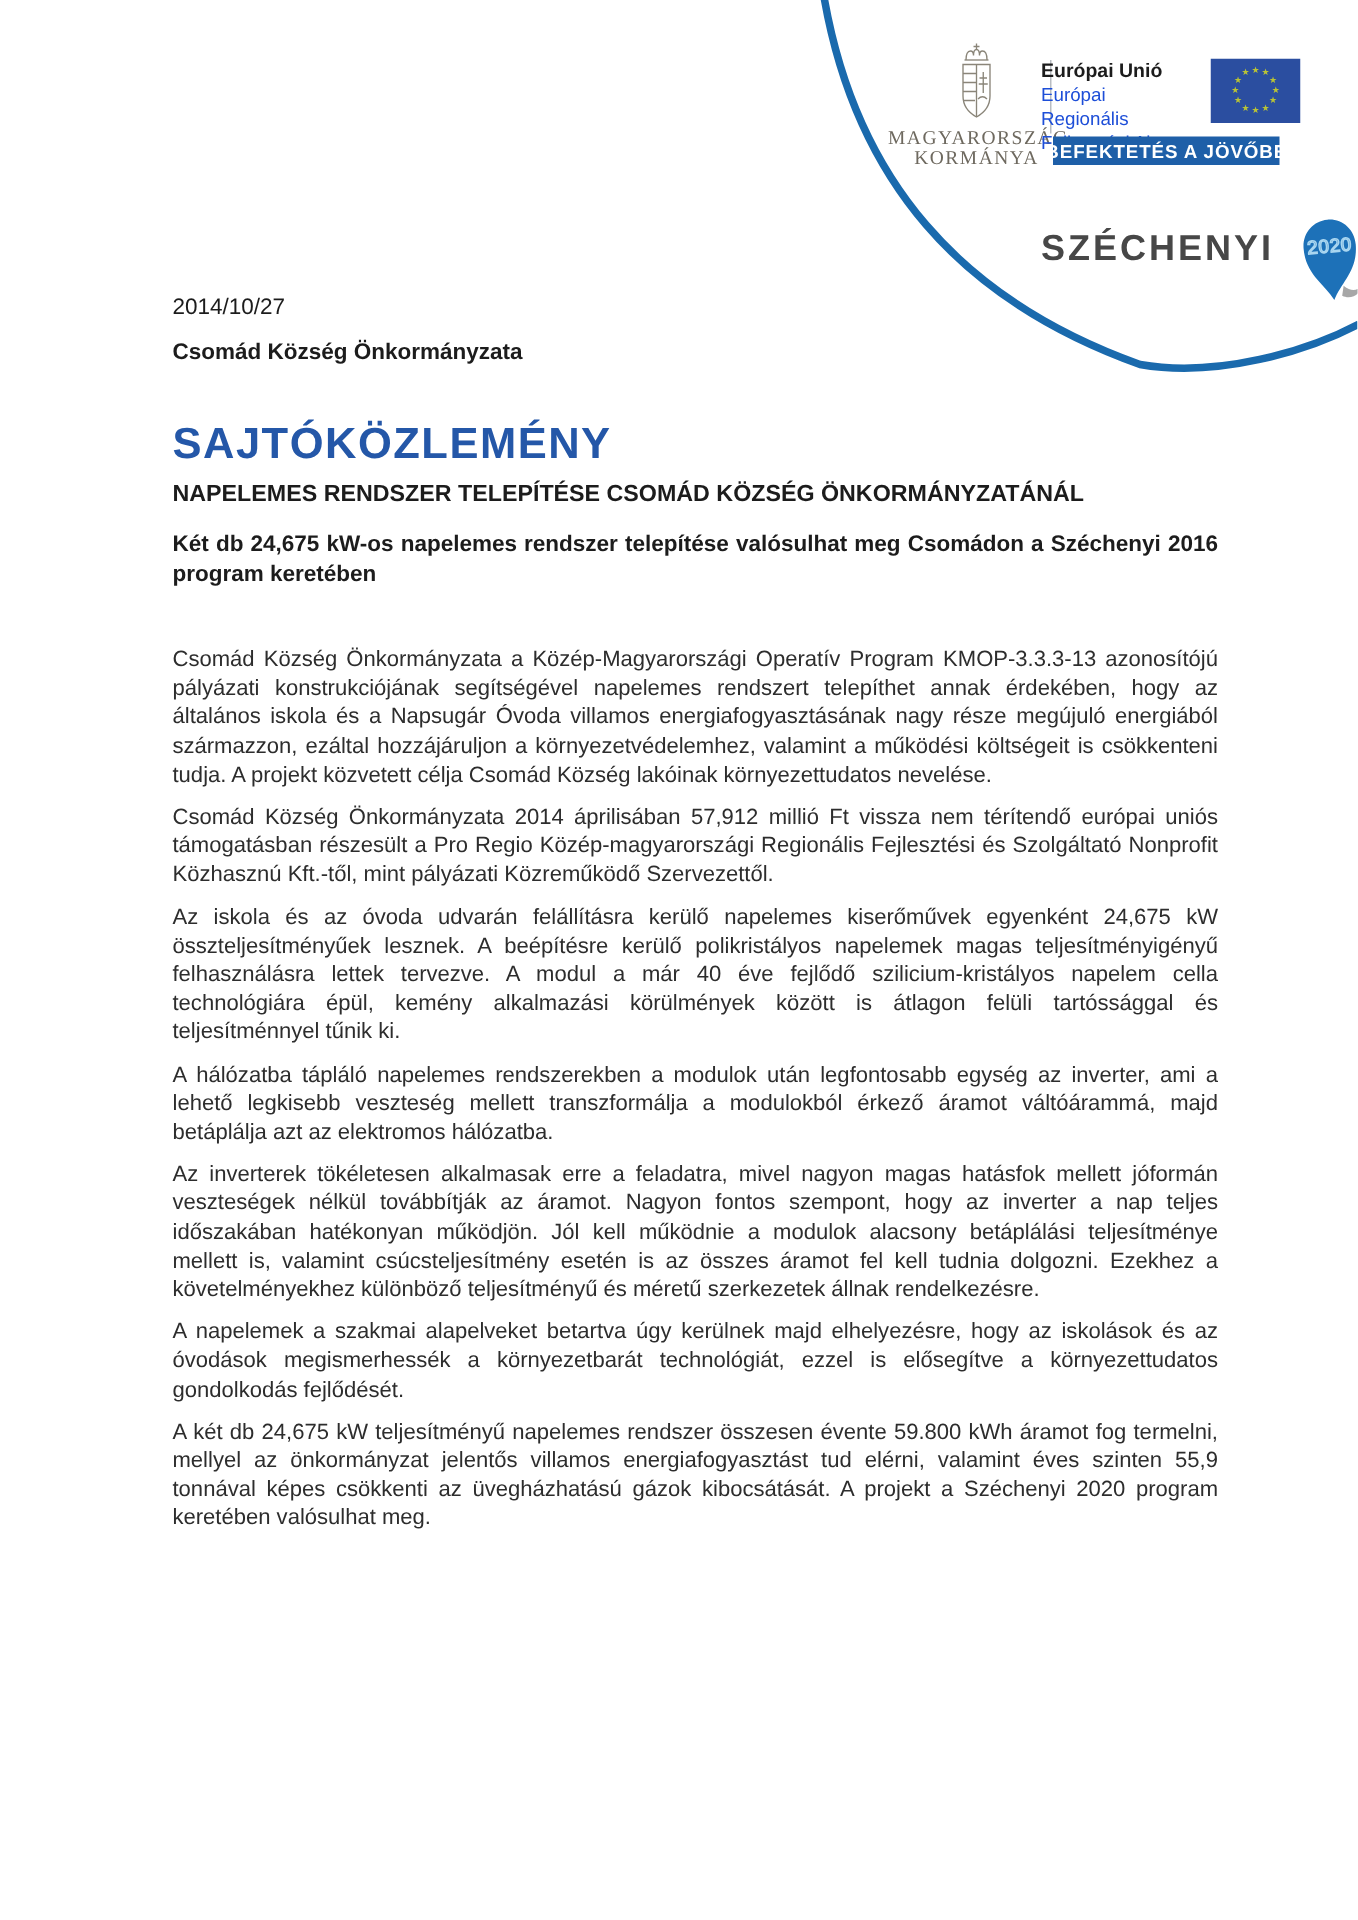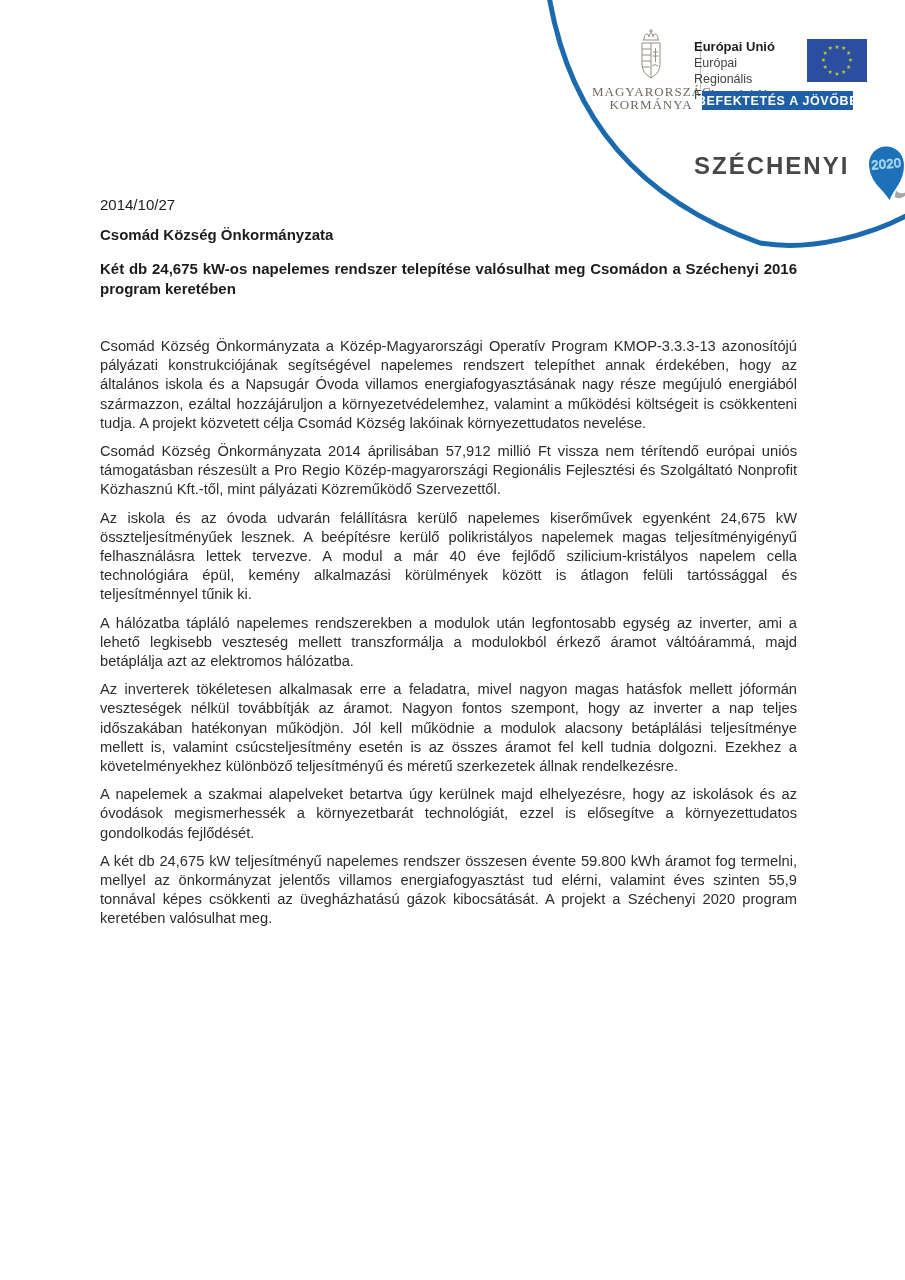--- a/index.html
+++ b/index.html
@@ -28,39 +28,39 @@
   .gov-emblem{display:block;margin:0 auto 3px auto;}
   .gov-name{
     font-family:"Liberation Serif", serif;color:var(--gov-gray);
     font-size:13px;line-height:13px;letter-spacing:1px;
   }
 
   .eu-divider{position:absolute;left:700px;top:40px;width:1px;height:49px;background:#b9bdc2;}
 
   .eu-text{position:absolute;left:694px;top:38px;width:95px;}
   .eu-text .l1{font-size:13px;font-weight:bold;color:#1c1c1c;line-height:17px;}
-  .eu-text .l2,.eu-text .l3{font-size:12.5px;color:#404040;line-height:16px;}
+  .eu-text .l2,.eu-text .l3{font-size:12.5px;color:#1d4ed8;line-height:16px;}
 
   .eu-flag{position:absolute;left:807px;top:39px;width:60px;height:43px;}
 
   .invest-banner{
     position:absolute;left:702px;top:91px;width:151px;height:19px;
     background:var(--banner-blue);color:#ffffff;
     font-size:12.5px;font-weight:bold;letter-spacing:.6px;
     display:flex;align-items:center;justify-content:center;white-space:nowrap;
   }
 
   .szechenyi{position:absolute;left:694px;top:142px;display:flex;align-items:flex-start;}
   .szechenyi .wordmark{
     font-size:24px;font-weight:bold;color:var(--wordmark-gray);
     letter-spacing:2px;padding-top:10px;margin-right:16px;white-space:nowrap;
   }
 
   
-  .content{position:absolute;left:100px;top:197px;width:697px;}
+  .content{position:absolute;left:115px;top:197px;width:697px;}
   .date{font-size:15px;line-height:15px;color:#1c1c1c;}
   .org{font-size:15px;line-height:18px;font-weight:bold;color:#1c1c1c;margin-top:14px;}
   .title{
     margin-top:37px;font-size:29px;line-height:30px;font-weight:bold;
     color:var(--accent-blue);letter-spacing:1px;
   }
   .subtitle{
     margin-top:10px;font-size:15.5px;line-height:17px;font-weight:bold;
     color:#1c1c1c;white-space:nowrap;
   }
@@ -134,20 +134,22 @@
       <g transform="rotate(-5 22 30)">
         <path d="M22 60 C 16 48 4 41 4 23 C 4 12.5 12 4.5 22 4.5 C 32 4.5 40 12.5 40 23 C 40 41 28 48 22 60 Z" style="fill:var(--pin-blue);"></path>
         <text x="22" y="27" text-anchor="middle" style="font-family:'Liberation Sans',sans-serif;font-size:13px;letter-spacing:0.5px;fill:var(--pin-blue);stroke:#a9d6f0;stroke-width:1;">2020</text>
       </g>
     </svg>
   </div>
 
   <div class="content">
     <div class="date">2014/10/27</div>
     <div class="org">Csomád Község Önkormányzata</div>
+    <h1 class="title">SAJTÓKÖZLEMÉNY</h1>
+    <h2 class="subtitle">NAPELEMES RENDSZER TELEPÍTÉSE CSOMÁD KÖZSÉG ÖNKORMÁNYZATÁNÁL</h2>
     <div class="lead">Két db 24,675 kW-os napelemes rendszer telepítése valósulhat meg Csomádon a Széchenyi 2016 program keretében</div>
     <div class="paragraphs">
       <p>Csomád Község Önkormányzata a Közép-Magyarországi Operatív Program KMOP-3.3.3-13 azonosítójú pályázati konstrukciójának segítségével napelemes rendszert telepíthet annak érdekében, hogy az általános iskola és a Napsugár Óvoda villamos energiafogyasztásának nagy része megújuló energiából származzon, ezáltal hozzájáruljon a környezetvédelemhez, valamint a működési költségeit is csökkenteni tudja. A projekt közvetett célja Csomád Község lakóinak környezettudatos nevelése.</p>
       <p>Csomád Község Önkormányzata 2014 áprilisában 57,912 millió Ft vissza nem térítendő európai uniós támogatásban részesült a Pro Regio Közép-magyarországi Regionális Fejlesztési és Szolgáltató Nonprofit Közhasznú Kft.-től, mint pályázati Közreműködő Szervezettől.</p>
       <p>Az iskola és az óvoda udvarán felállításra kerülő napelemes kiserőművek egyenként 24,675 kW összteljesítményűek lesznek. A beépítésre kerülő polikristályos napelemek magas teljesítményigényű felhasználásra lettek tervezve. A modul a már 40 éve fejlődő szilicium-kristályos napelem cella technológiára épül, kemény alkalmazási körülmények között is átlagon felüli tartóssággal és teljesítménnyel tűnik ki.</p>
       <p>A hálózatba tápláló napelemes rendszerekben a modulok után legfontosabb egység az inverter, ami a lehető legkisebb veszteség mellett transzformálja a modulokból érkező áramot váltóárammá, majd betáplálja azt az elektromos hálózatba.</p>
       <p>Az inverterek tökéletesen alkalmasak erre a feladatra, mivel nagyon magas hatásfok mellett jóformán veszteségek nélkül továbbítják az áramot. Nagyon fontos szempont, hogy az inverter a nap teljes időszakában hatékonyan működjön. Jól kell működnie a modulok alacsony betáplálási teljesítménye mellett is, valamint csúcsteljesítmény esetén is az összes áramot fel kell tudnia dolgozni. Ezekhez a követelményekhez különböző teljesítményű és méretű szerkezetek állnak rendelkezésre.</p>
       <p>A napelemek a szakmai alapelveket betartva úgy kerülnek majd elhelyezésre, hogy az iskolások és az óvodások megismerhessék a környezetbarát technológiát, ezzel is elősegítve a környezettudatos gondolkodás fejlődését.</p>
       <p>A két db 24,675 kW teljesítményű napelemes rendszer összesen évente 59.800 kWh áramot fog termelni, mellyel az önkormányzat jelentős villamos energiafogyasztást tud elérni, valamint éves szinten 55,9 tonnával képes csökkenti az üvegházhatású gázok kibocsátását. A projekt a Széchenyi 2020 program keretében valósulhat meg.</p>
     </div>

